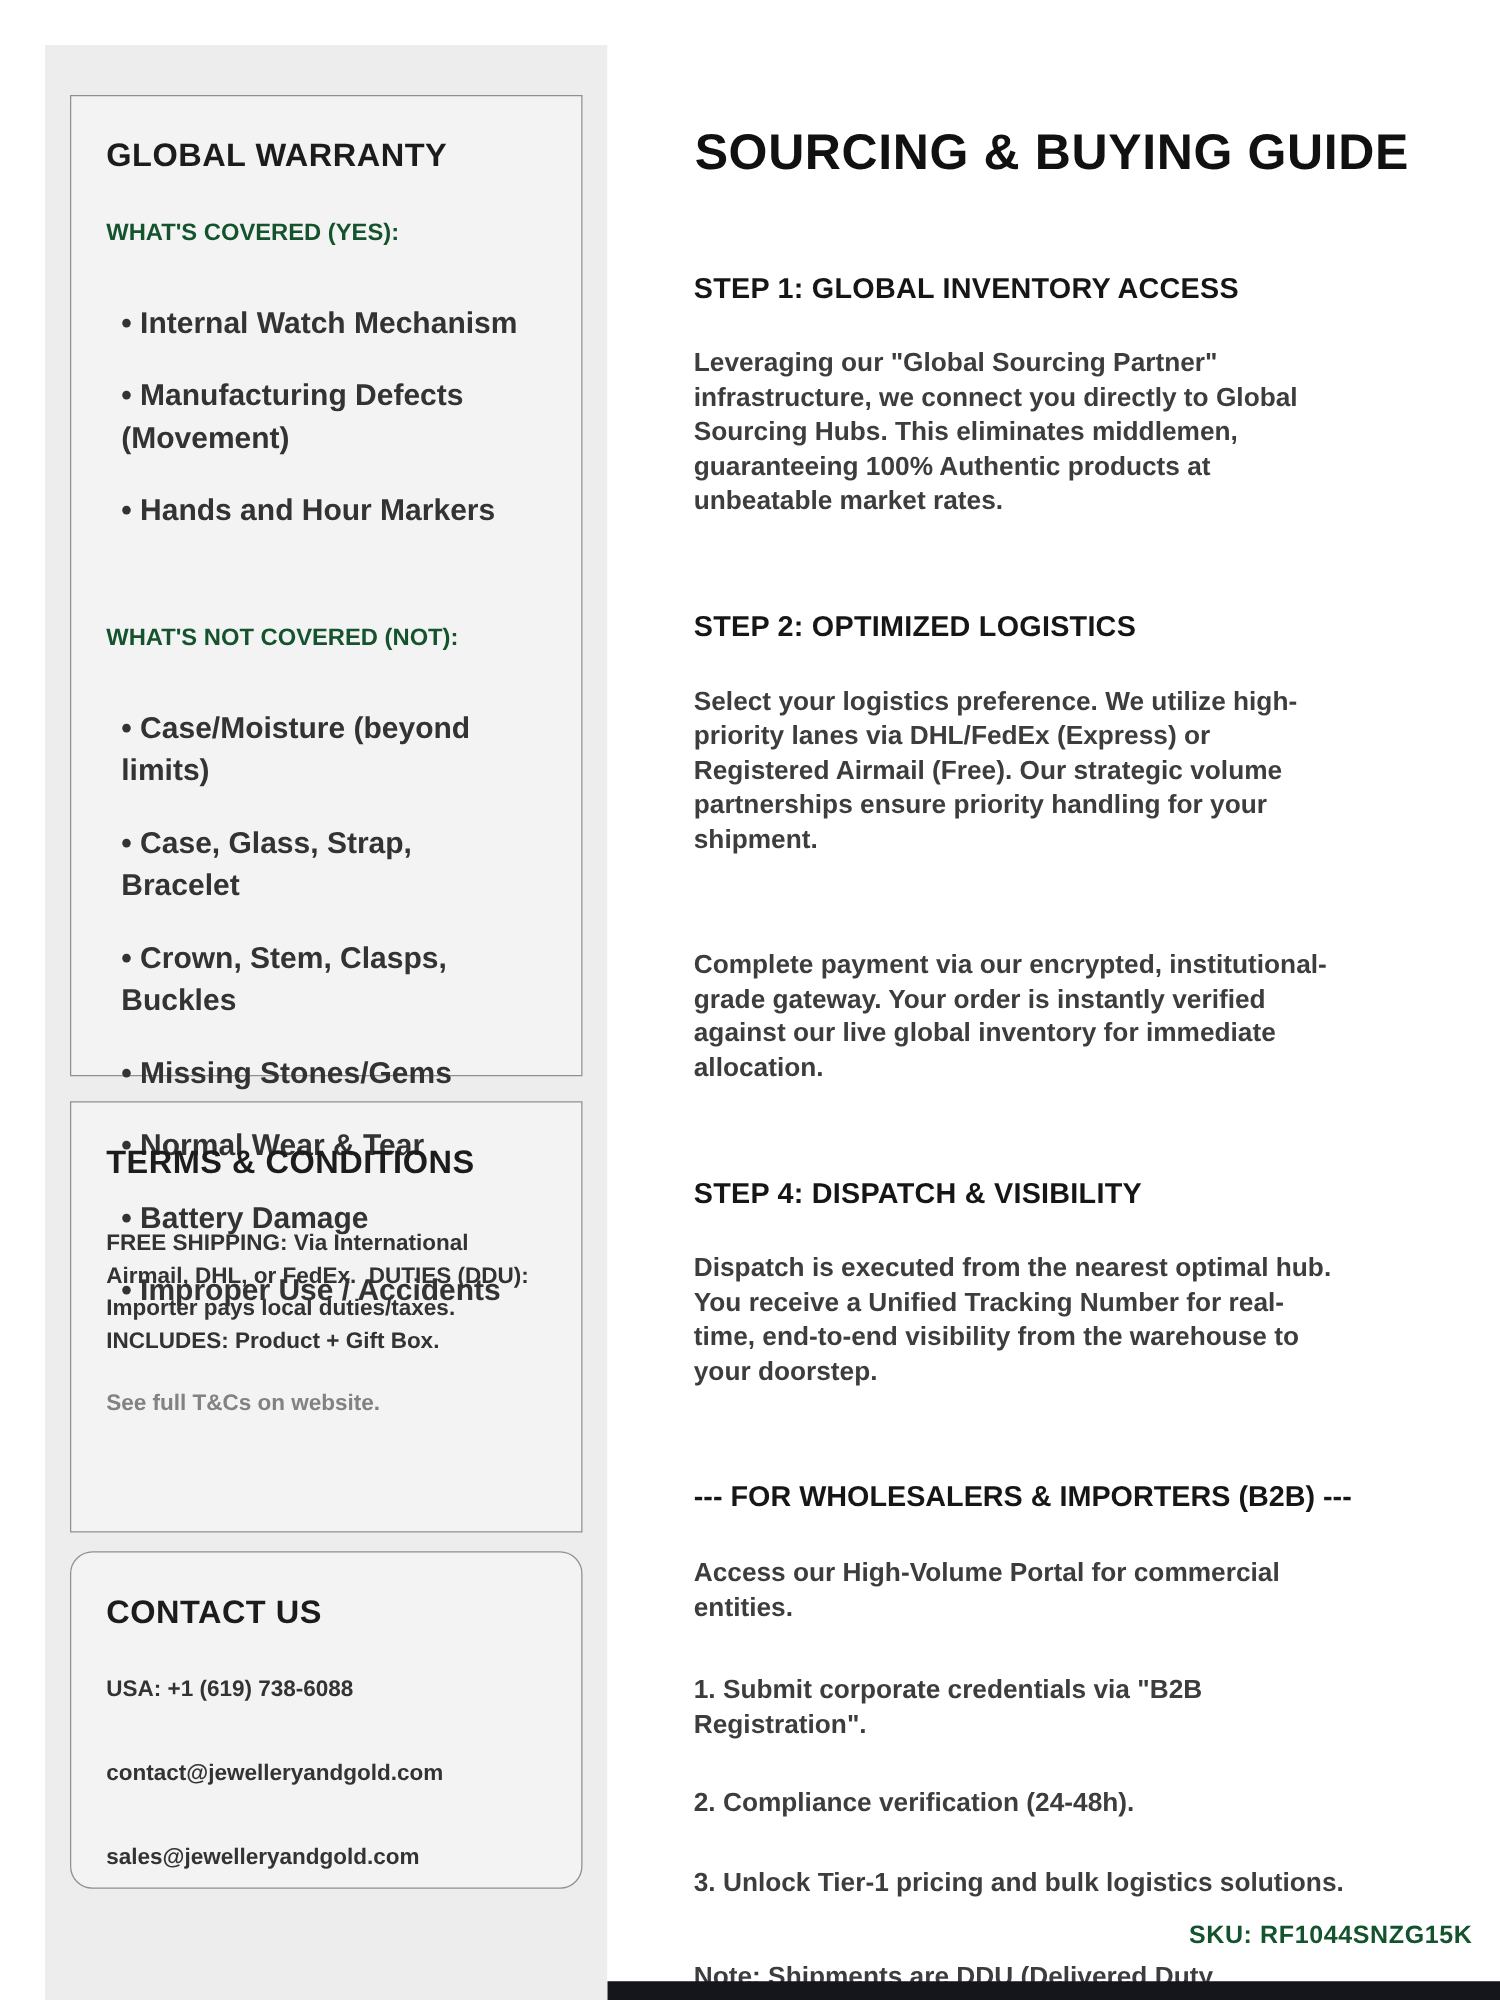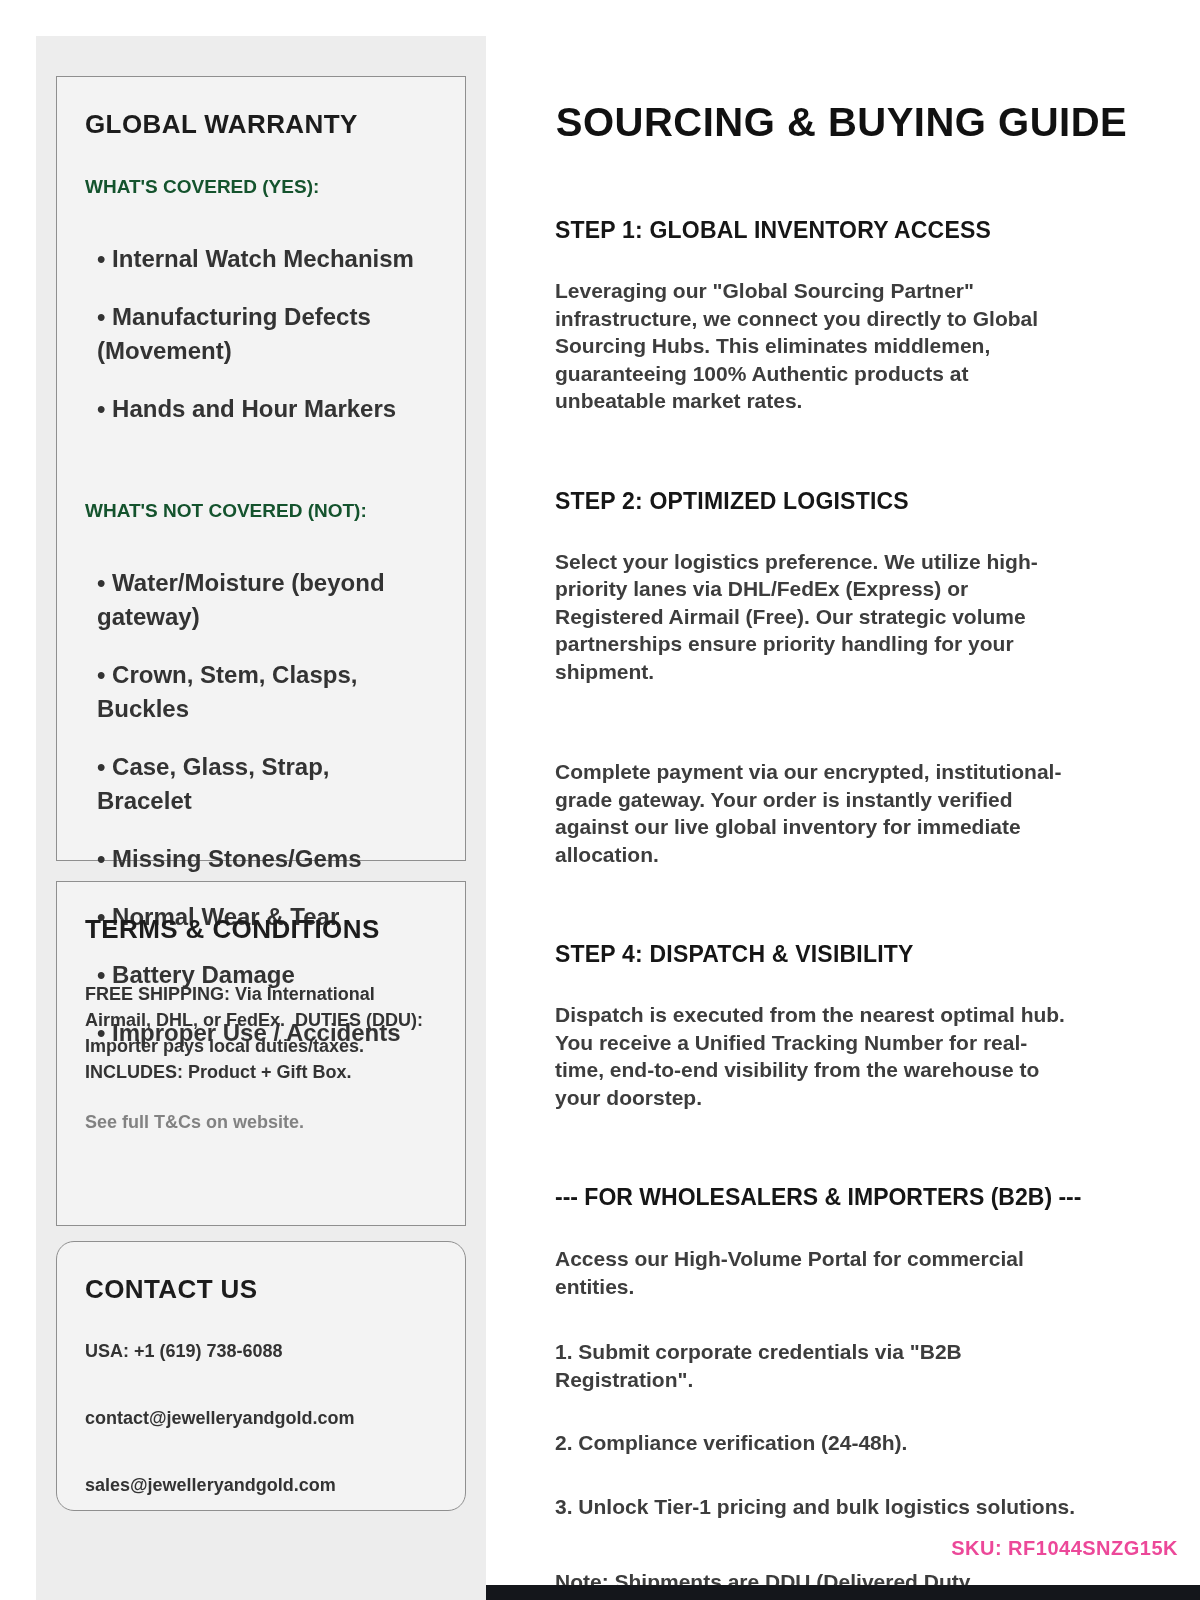--- a/index.html
+++ b/index.html
@@ -132,21 +132,21 @@
     line-height: 27.5px;
     max-width: 500px;
     margin-top: 24px;
   }
   .sku {
     position: absolute;
     right: 22px;
     bottom: 40px;
     font-size: 20px;
     font-weight: 700;
-    color: #ec4899;
+    color: #14532d;
     letter-spacing: 0.5px;
   }
   .bottom-bar {
     position: absolute;
     left: 0;
     right: 0;
     bottom: 0;
     height: 27px;
     background: #14161b;
   }
@@ -161,23 +161,23 @@
     <section class="box box-warranty">
       <h2>GLOBAL WARRANTY</h2>
       <h3>WHAT'S COVERED (YES):</h3>
       <ul class="bullets">
         <li>Internal Watch Mechanism</li>
         <li>Manufacturing Defects (Movement)</li>
         <li>Hands and Hour Markers</li>
       </ul>
       <h3 class="h-notcovered">WHAT'S NOT COVERED (NOT):</h3>
       <ul class="bullets">
-        <li>Water/Moisture (beyond gateway)</li>
+        <li>Case/Moisture (beyond limits)</li>
+        <li>Case, Glass, Strap, Bracelet</li>
         <li>Crown, Stem, Clasps, Buckles</li>
-        <li>Case, Glass, Strap, Bracelet</li>
         <li>Missing Stones/Gems</li>
         <li>Normal Wear &amp; Tear</li>
         <li>Battery Damage</li>
         <li>Improper Use / Accidents</li>
       </ul>
       <p class="footnote">See full T&amp;Cs on website.</p>
     </section>
 
     <section class="box box-terms">
       <h2>TERMS &amp; CONDITIONS</h2>

